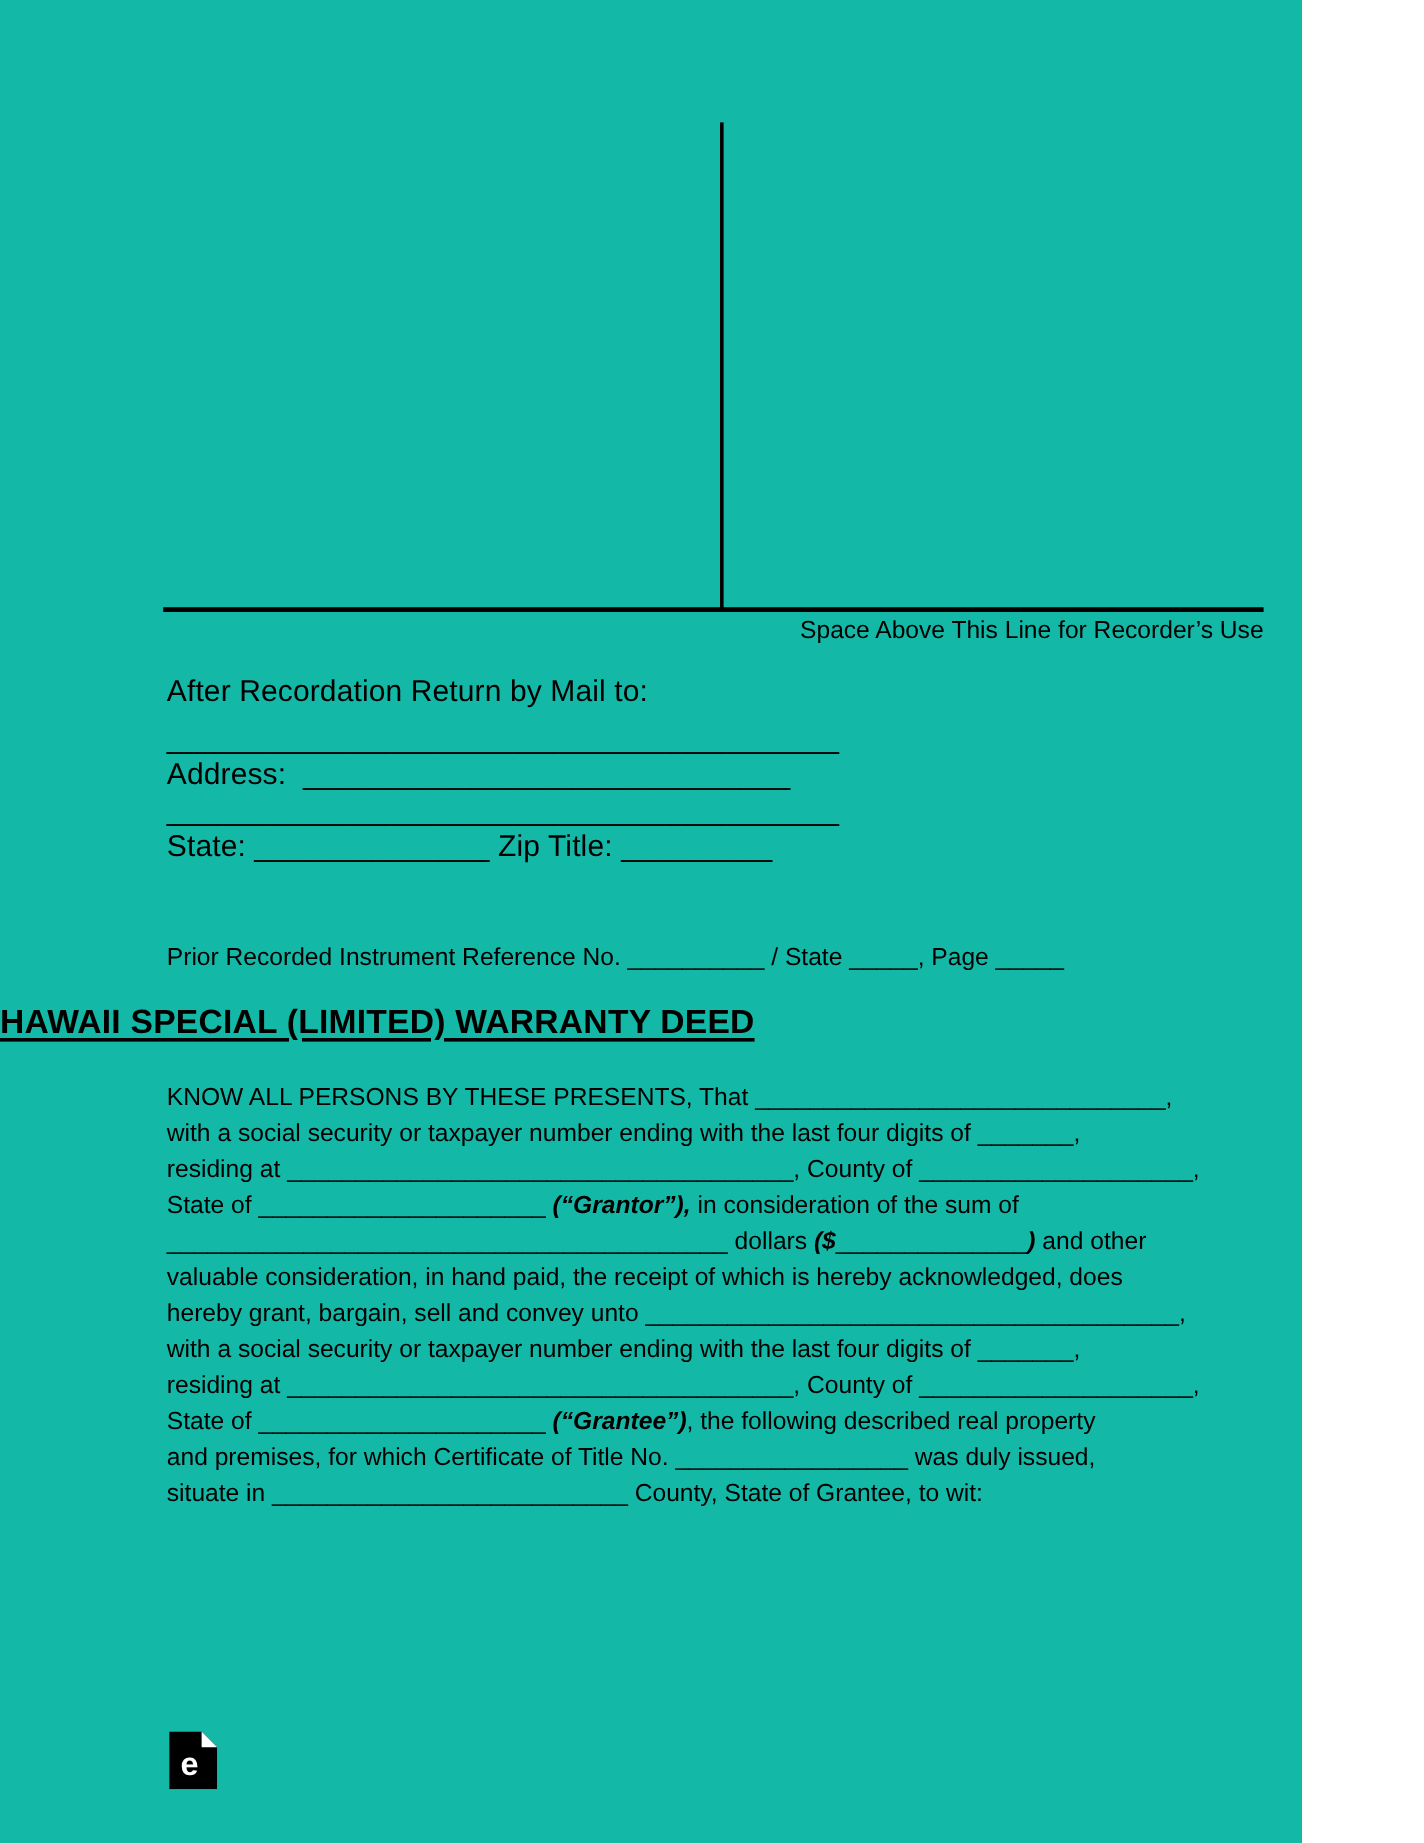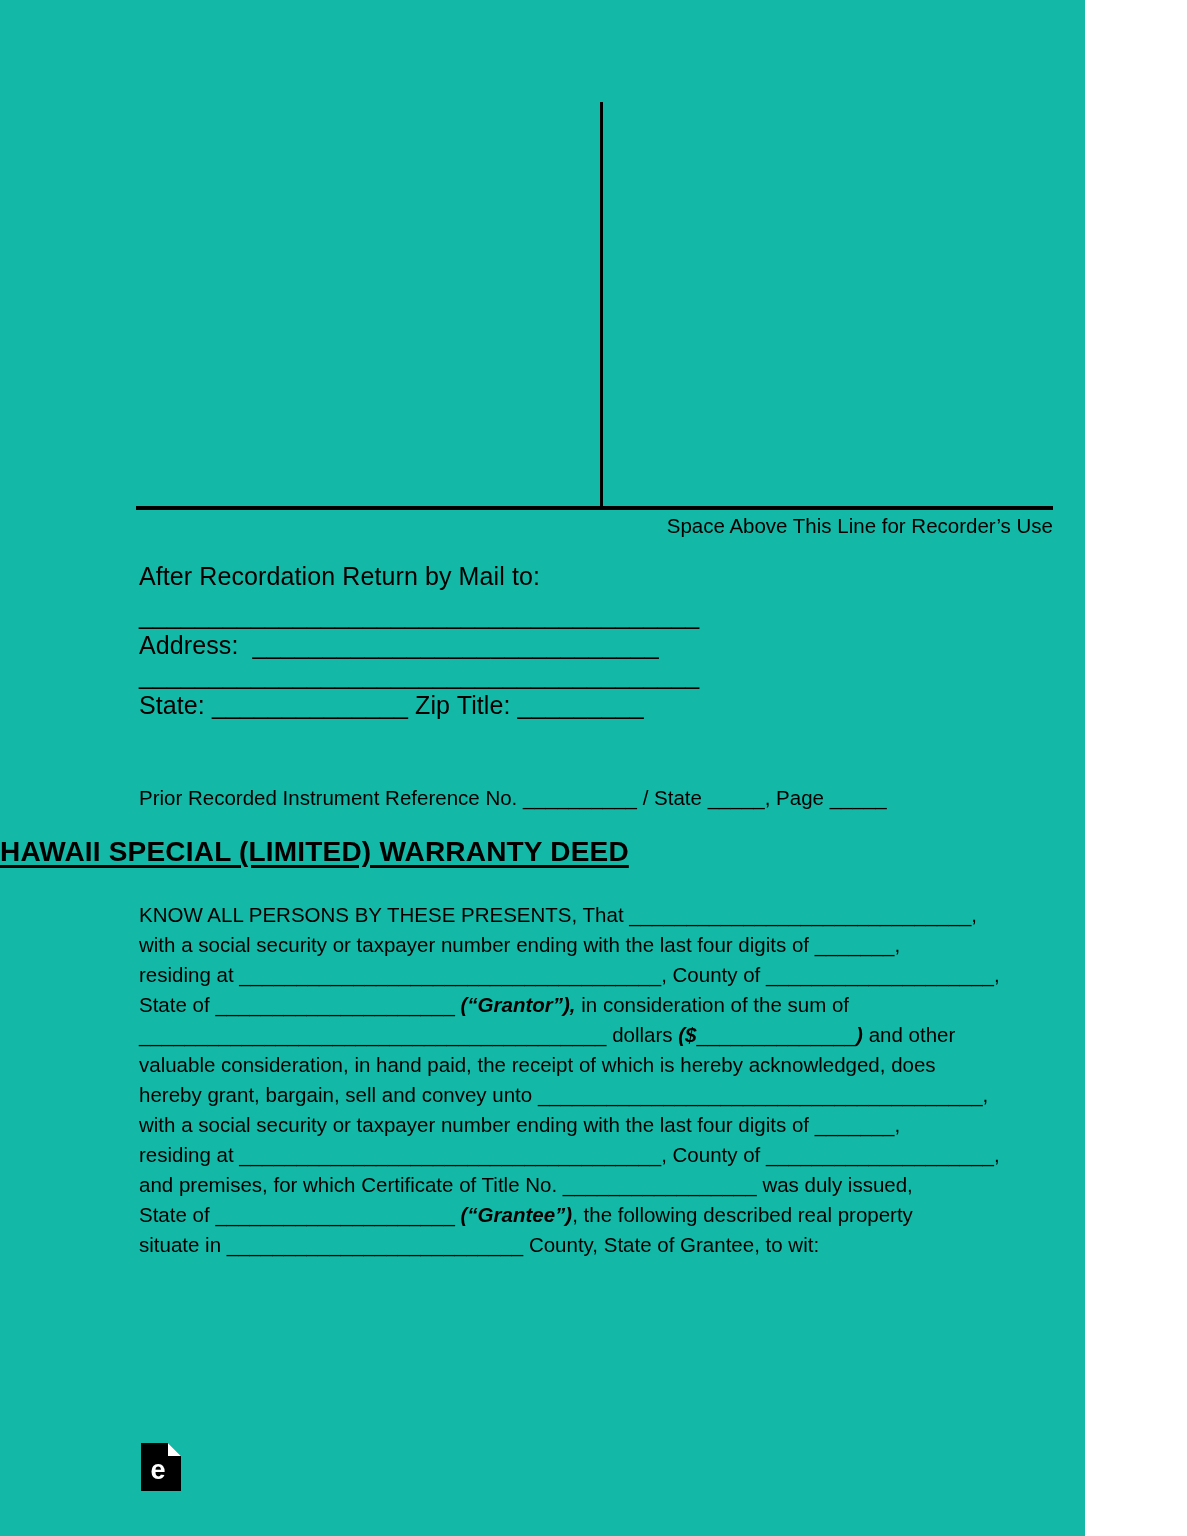--- a/index.html
+++ b/index.html
@@ -205,29 +205,29 @@
       <span>_______</span><span>,</span>
     </div>
 
     <div class="ln">
       <span>residing at</span>
       <span>_____________________________________</span><span>, County of</span>
       <span>____________________</span><span>,</span>
     </div>
 
     <div class="ln">
+      <span>State of</span>
+      <span>_____________________</span>
+      <span class="emph">(“Grantee”)</span><span>, the following described real property</span>
+    </div>
+
+    <div class="ln">
       <span>and premises, for which Certificate of Title No.</span>
       <span>_________________</span>
       <span>was duly issued,</span>
-    </div>
-
-    <div class="ln">
-      <span>State of</span>
-      <span>_____________________</span>
-      <span class="emph">(“Grantee”)</span><span>, the following described real property</span>
     </div>
 
     <div class="ln">
       <span>situate in</span>
       <span>__________________________</span>
       <span>County, State of Grantee, to wit:</span>
     </div>
 
   </div>
 

